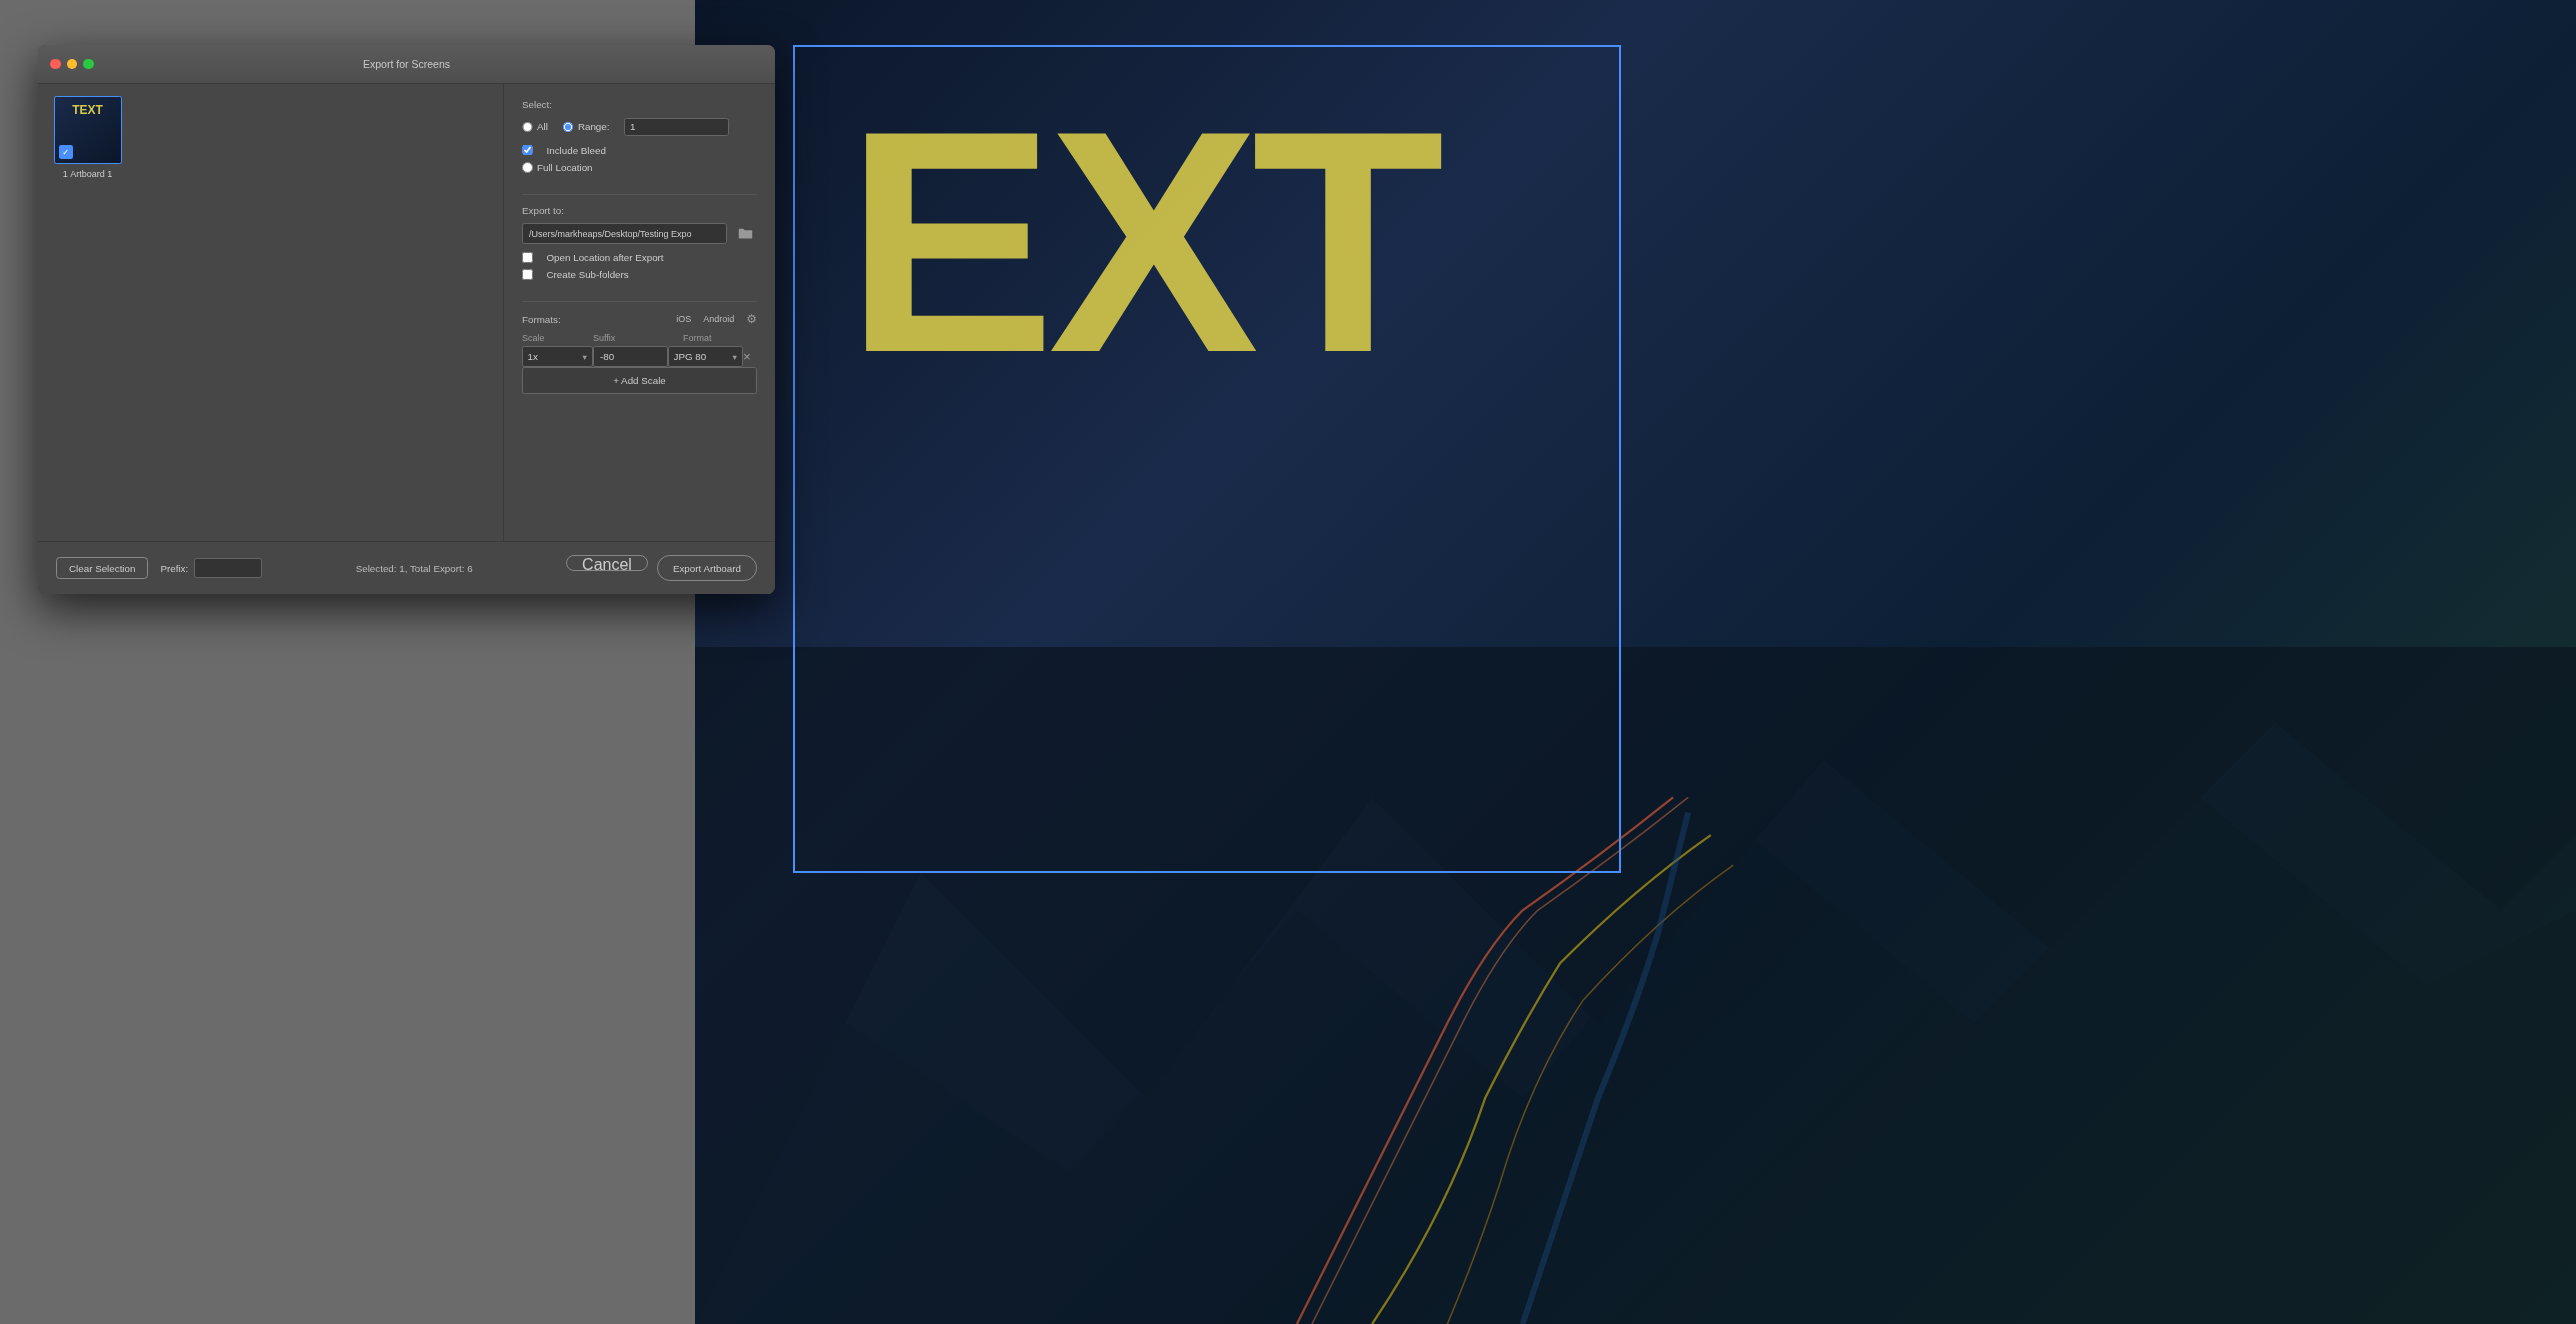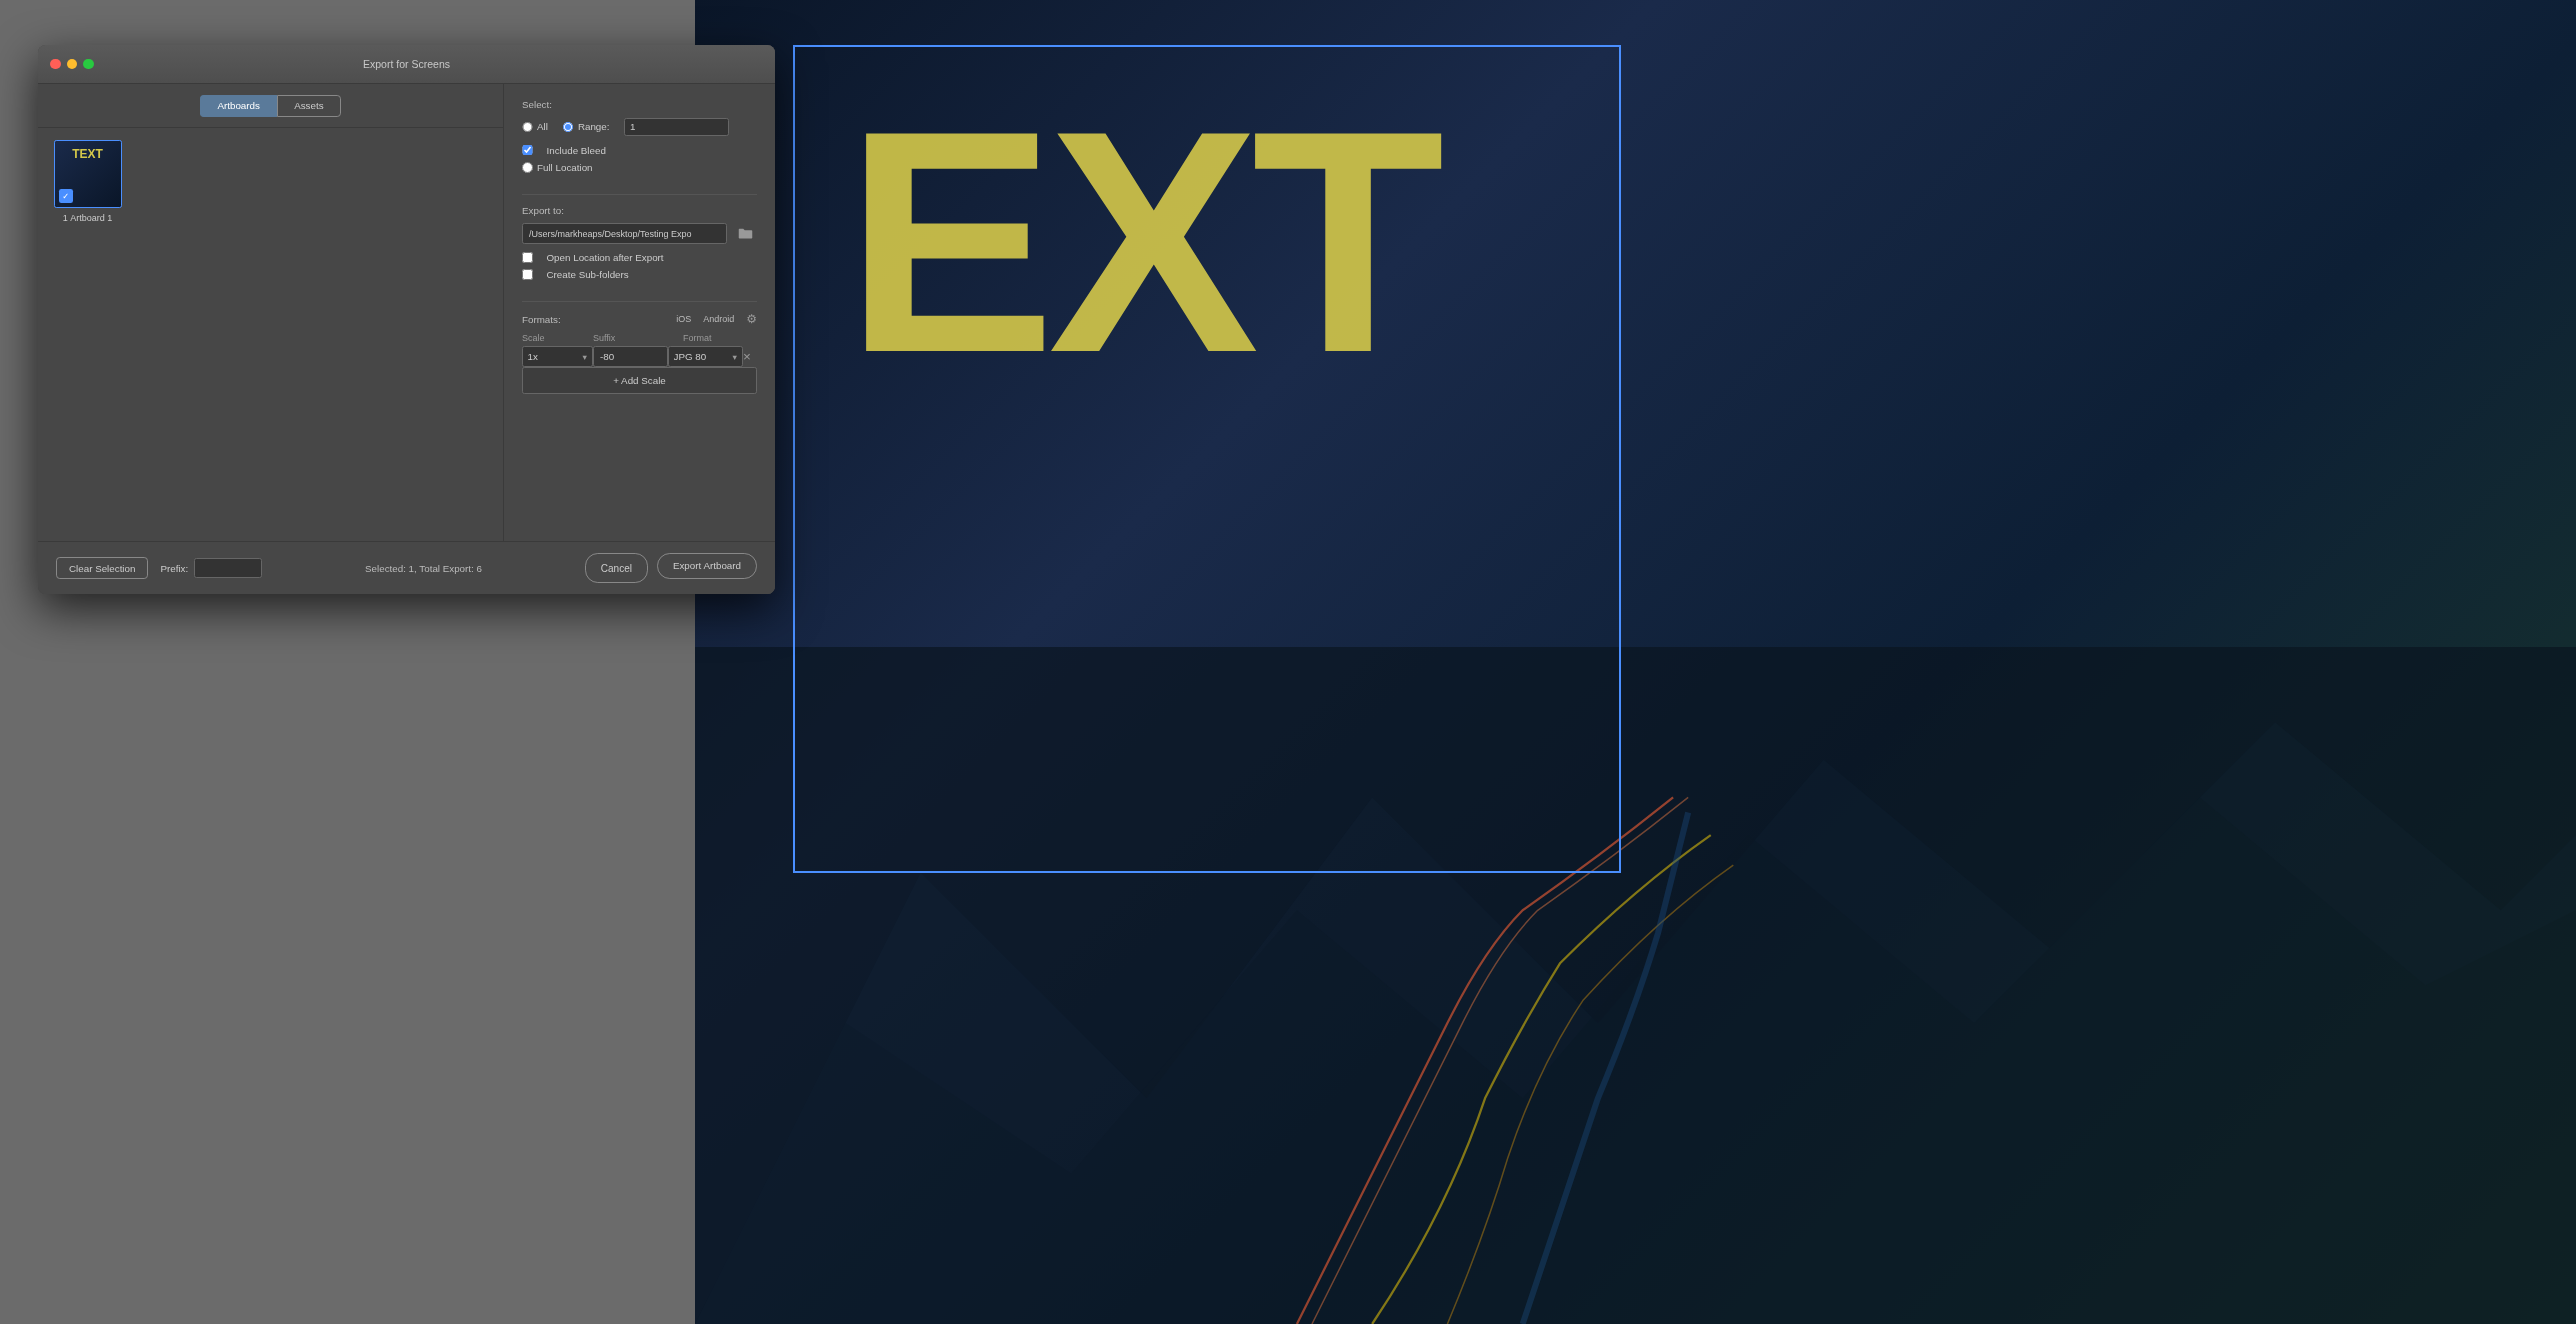--- a/index.html
+++ b/index.html
@@ -542,27 +542,27 @@
       font-size: 9.8px;
       color: #bbb;
     }
 
     .footer-right {
       display: flex;
       gap: 9px;
     }
 
     .cancel-btn {
-      height: 30px;
+      height: 16px;
       padding: 0 15px;
       background: transparent;
       border: 0.8px solid #888;
       border-radius: 12.8px;
       color: #ccc;
-      font-size: 10px;
+      font-size: 16px;
       cursor: pointer;
     }
 
     .export-btn {
       height: 25.6px;
       padding: 0 15px;
       background: transparent;
       border: 0.8px solid #888;
       border-radius: 12.8px;
       color: #ccc;
@@ -602,24 +602,20 @@
       <div class="traffic-light tl-minimize"></div>
       <div class="traffic-light tl-maximize"></div>
     </div>
     <span class="title-bar-text">Export for Screens</span>
   </div>
 
   <div class="dialog-body">
 
     <div class="left-panel">
 
-      <div class="tab-bar">
-        <button class="tab-btn active">Artboards</button>
-        <button class="tab-btn">Assets</button>
-      </div>
 
       <div class="artboards-area">
         <div class="artboard-item">
           <div class="artboard-thumb">
             <span class="artboard-thumb-text">TEXT</span>
             <div class="artboard-check"></div>
           </div>
           <div class="artboard-label">
             <span>1</span>&nbsp;<span>Artboard 1</span>
           </div>

